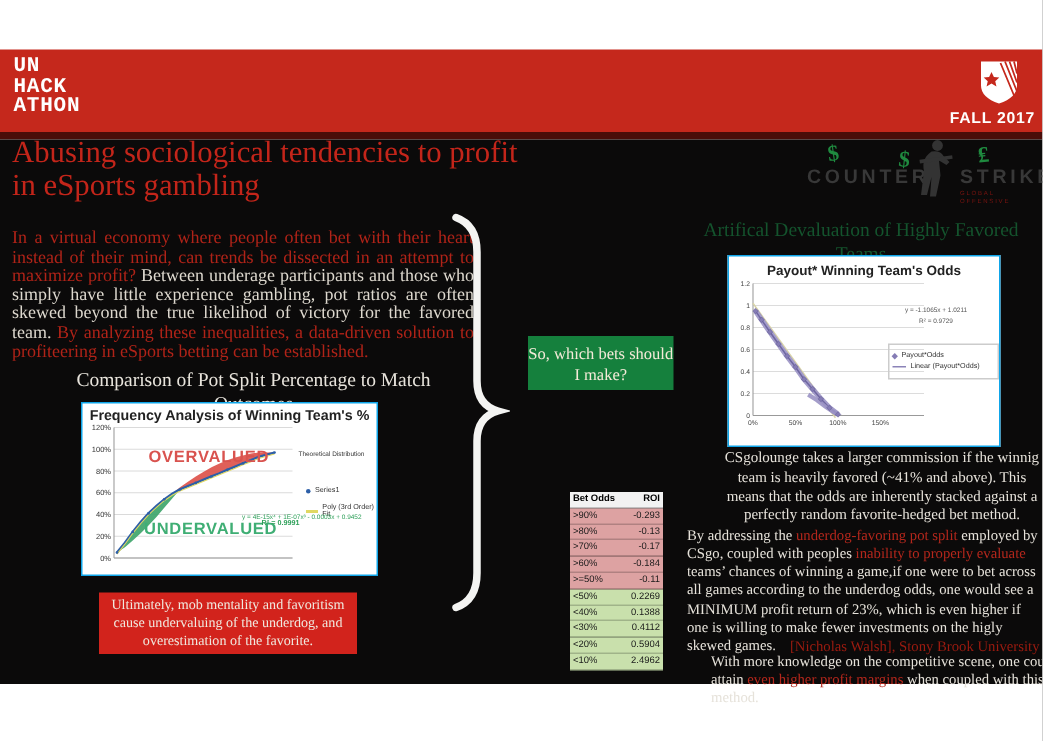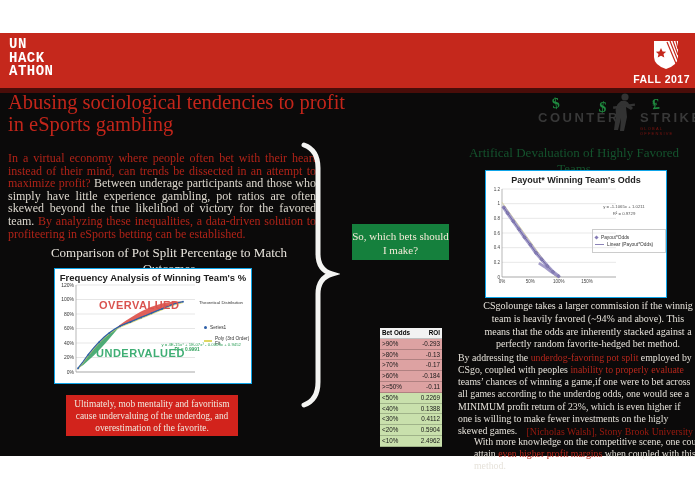--- a/index.html
+++ b/index.html
@@ -283,21 +283,21 @@
         <span class="diamond"></span>
         <span>Payout*Odds</span>
       </div>
       <div class="legrow">
         <span class="dashlav"></span>
         <span>Linear (Payout*Odds)</span>
       </div>
     </div>
   </div>
 
-  <p class="abs rp1" style="margin:0;">CSgolounge takes a larger commission if the winnig team is heavily favored (~94% and above). This means that the odds are inherently stacked against a perfectly random favorite-hedged bet method.</p>
+  <p class="abs rp1" style="margin:0;">CSgolounge takes a larger commission if the winnig team is heavily favored (~41% and above). This means that the odds are inherently stacked against a perfectly random favorite-hedged bet method.</p>
 
   <p class="abs rp2" style="margin:0;">
     <span>By addressing the </span><span class="redspan">underdog-favoring pot split</span><span> employed by CSgo, coupled with peoples </span><span class="redspan">inability to properly evaluate</span><span> teams’ chances of winning a game,if one were to bet across all games according to the underdog odds, one would see a MINIMUM profit return of 23%, which is even higher if one is willing to make fewer investments on the higly skewed games.</span>
   </p>
 
   <p class="abs rp3" style="margin:16px;">
     <span>With more knowledge on the competitive scene, one could attain </span><span class="redspan">even higher profit margins</span><span> when coupled with this method.</span>
   </p>
 
   <div class="abs credit">[Nicholas Walsh], Stony Brook University</div>

